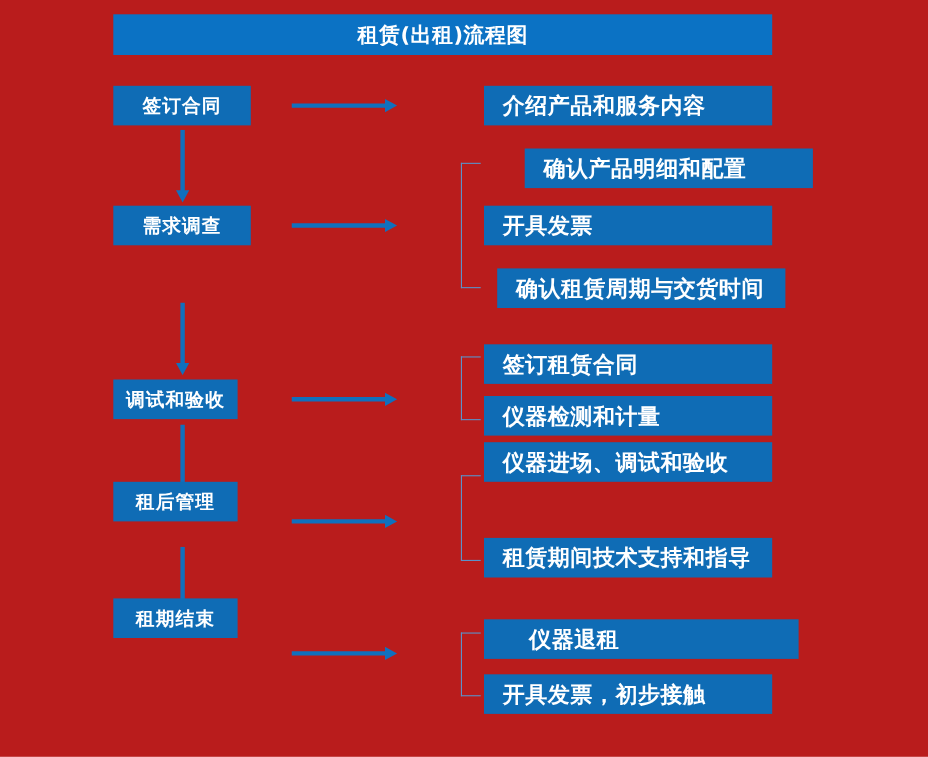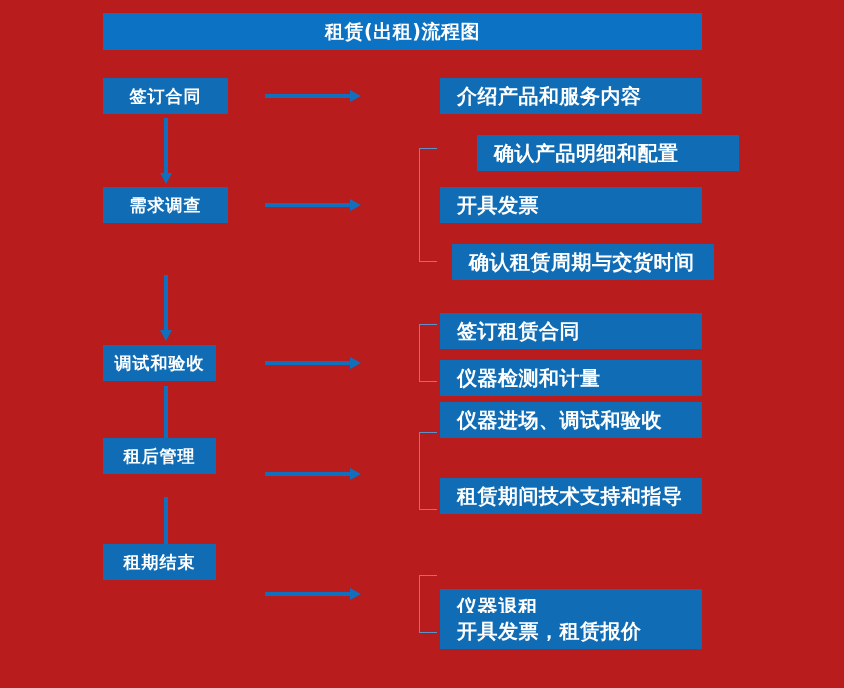--- a/index.html
+++ b/index.html
@@ -179,24 +179,24 @@
       </div>
       <div class="detail-box" style="top: 313px; background: rgb(15, 108, 181);">
         <span class="detail-label">签订租赁合同</span>
       </div>
       <div class="detail-box" style="top: 360px; background: rgb(15, 108, 181);">
         <span class="detail-label">仪器检测和计量</span>
       </div>
       <div class="detail-box" style="top: 402px; background: rgb(15, 108, 181);">
         <span class="detail-label">仪器进场、调试和验收</span>
       </div>
-      <div class="detail-box" style="top: 478px; background: rgb(15, 108, 181);">
+      <div class="detail-box" style="top: 489px; background: rgb(15, 108, 181);">
         <span class="detail-label">租赁期间技术支持和指导</span>
       </div>
-      <div class="detail-box" style="top: 589px; background: rgb(15, 108, 181);">
+      <div class="detail-box" style="top: 563px; background: rgb(15, 108, 181); padding-left: 24px;">
         <span class="detail-label">仪器退租</span>
       </div>
       <div class="detail-box" style="top: 613px; background: rgb(15, 108, 181);">
-        <span class="detail-label">开具发票，租赁报价</span>
+        <span class="detail-label">开具发票，初步接触</span>
       </div>
     </div>
 
 </div>
 
 </body></html>

